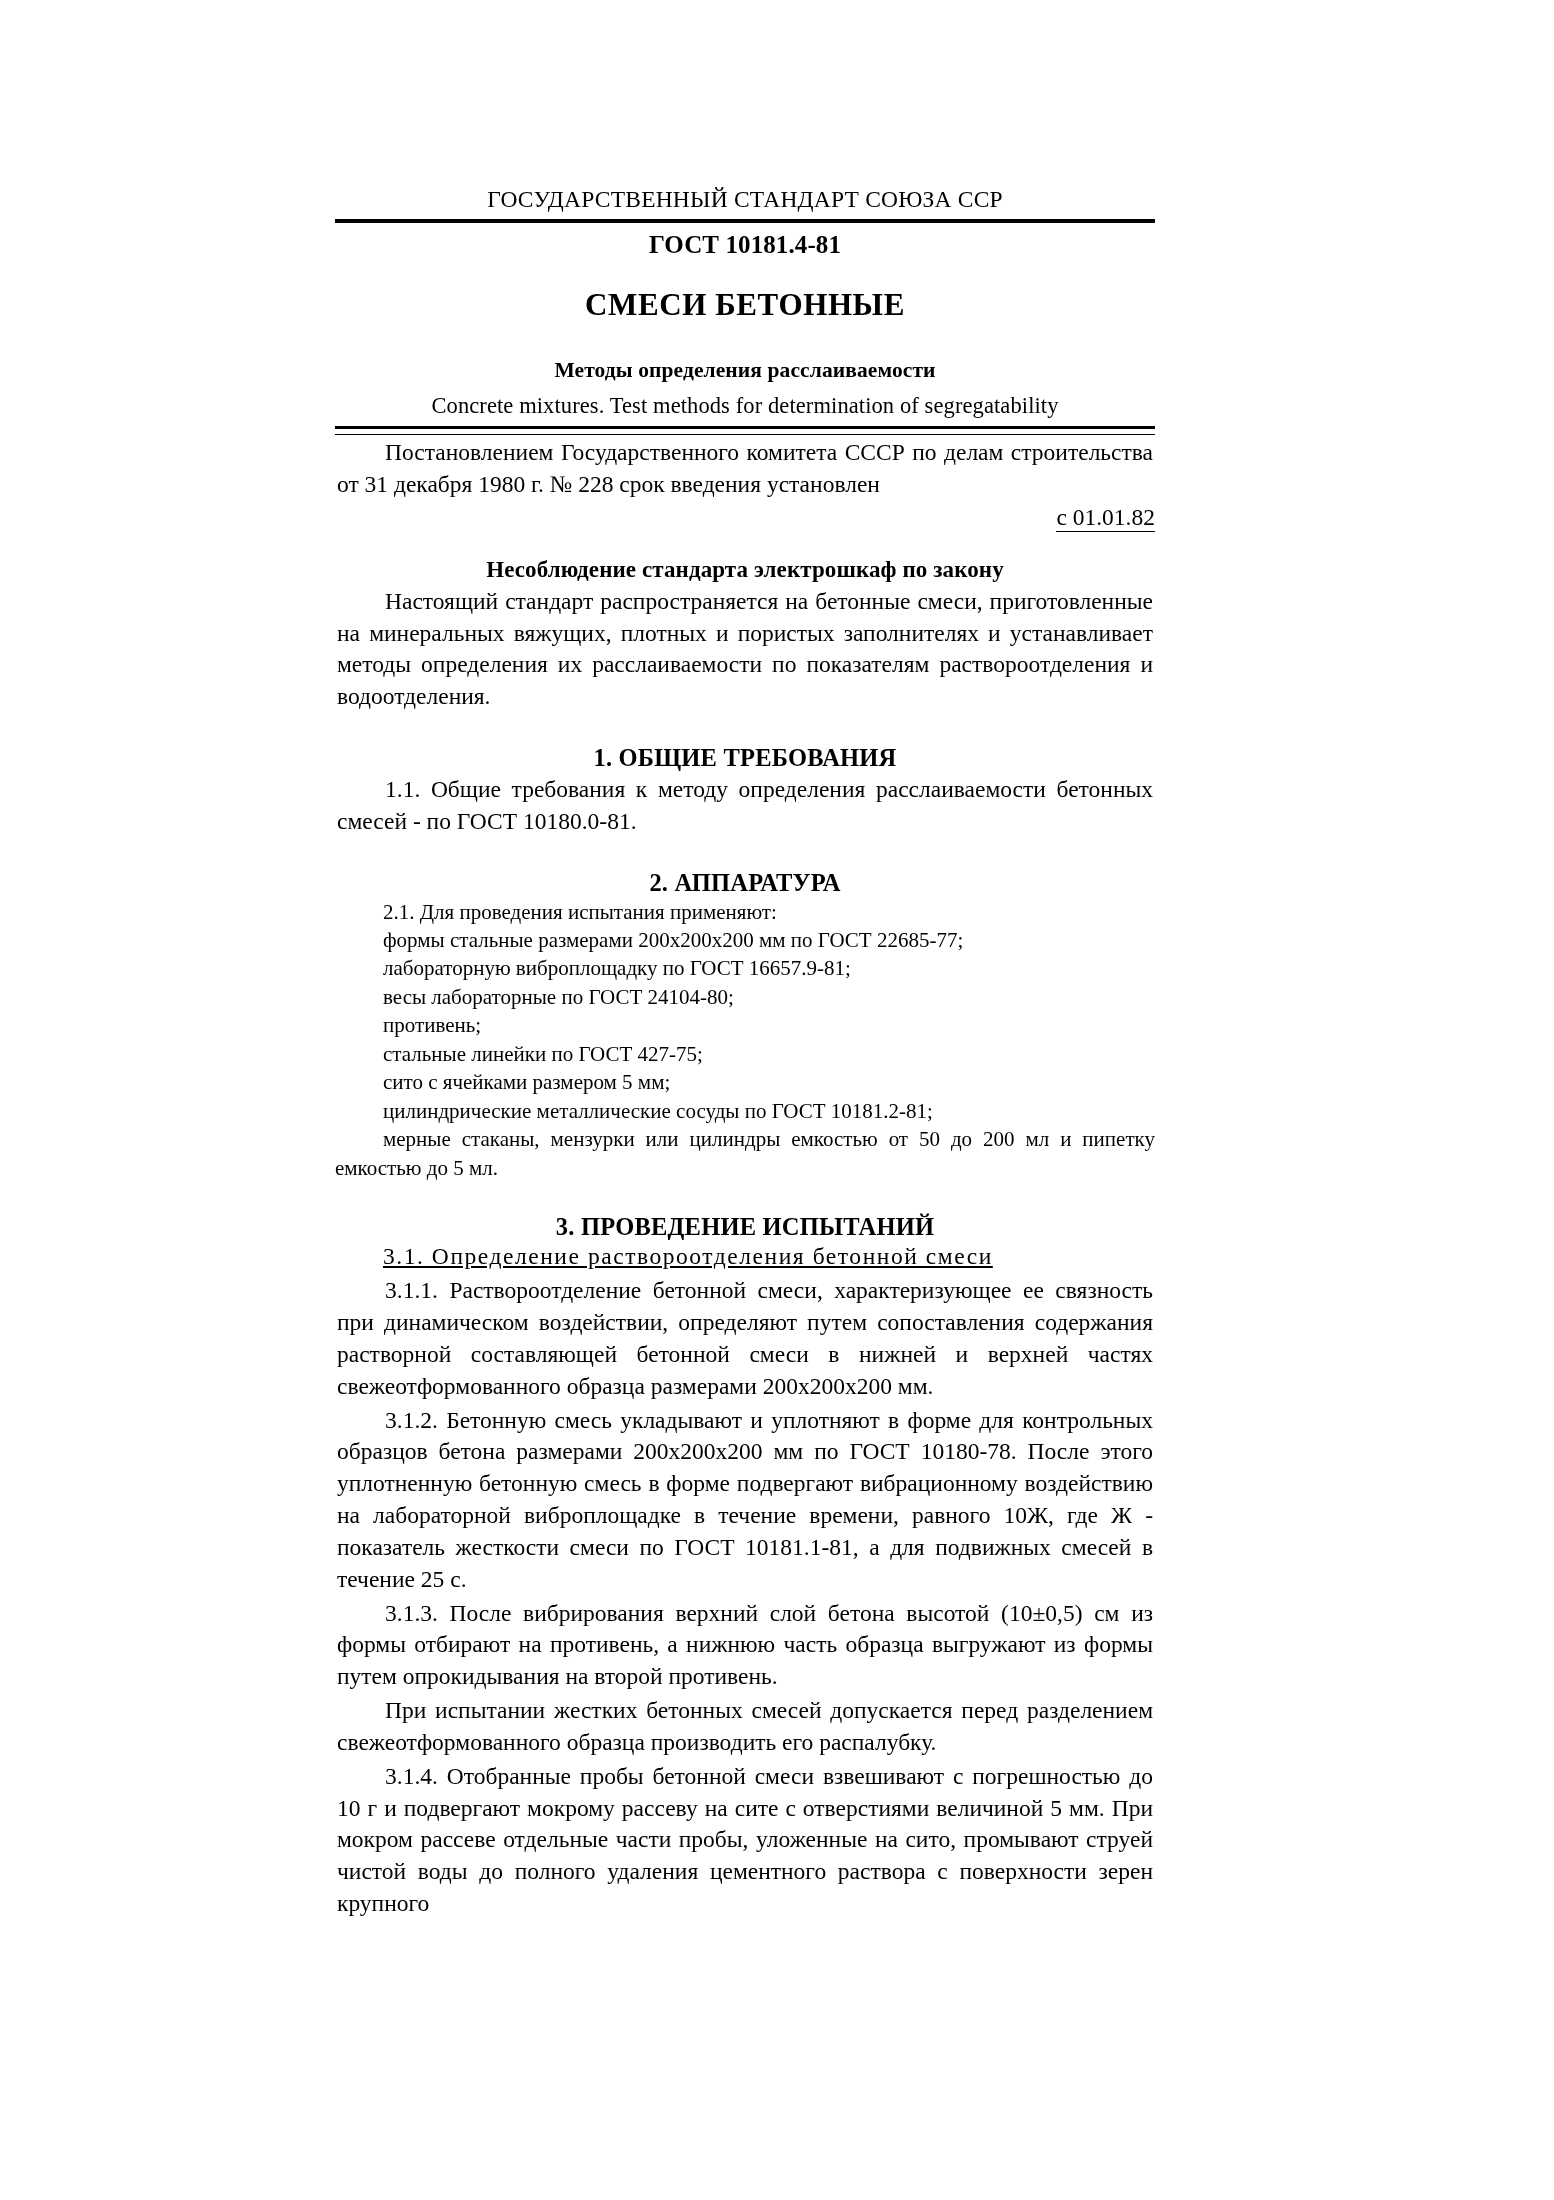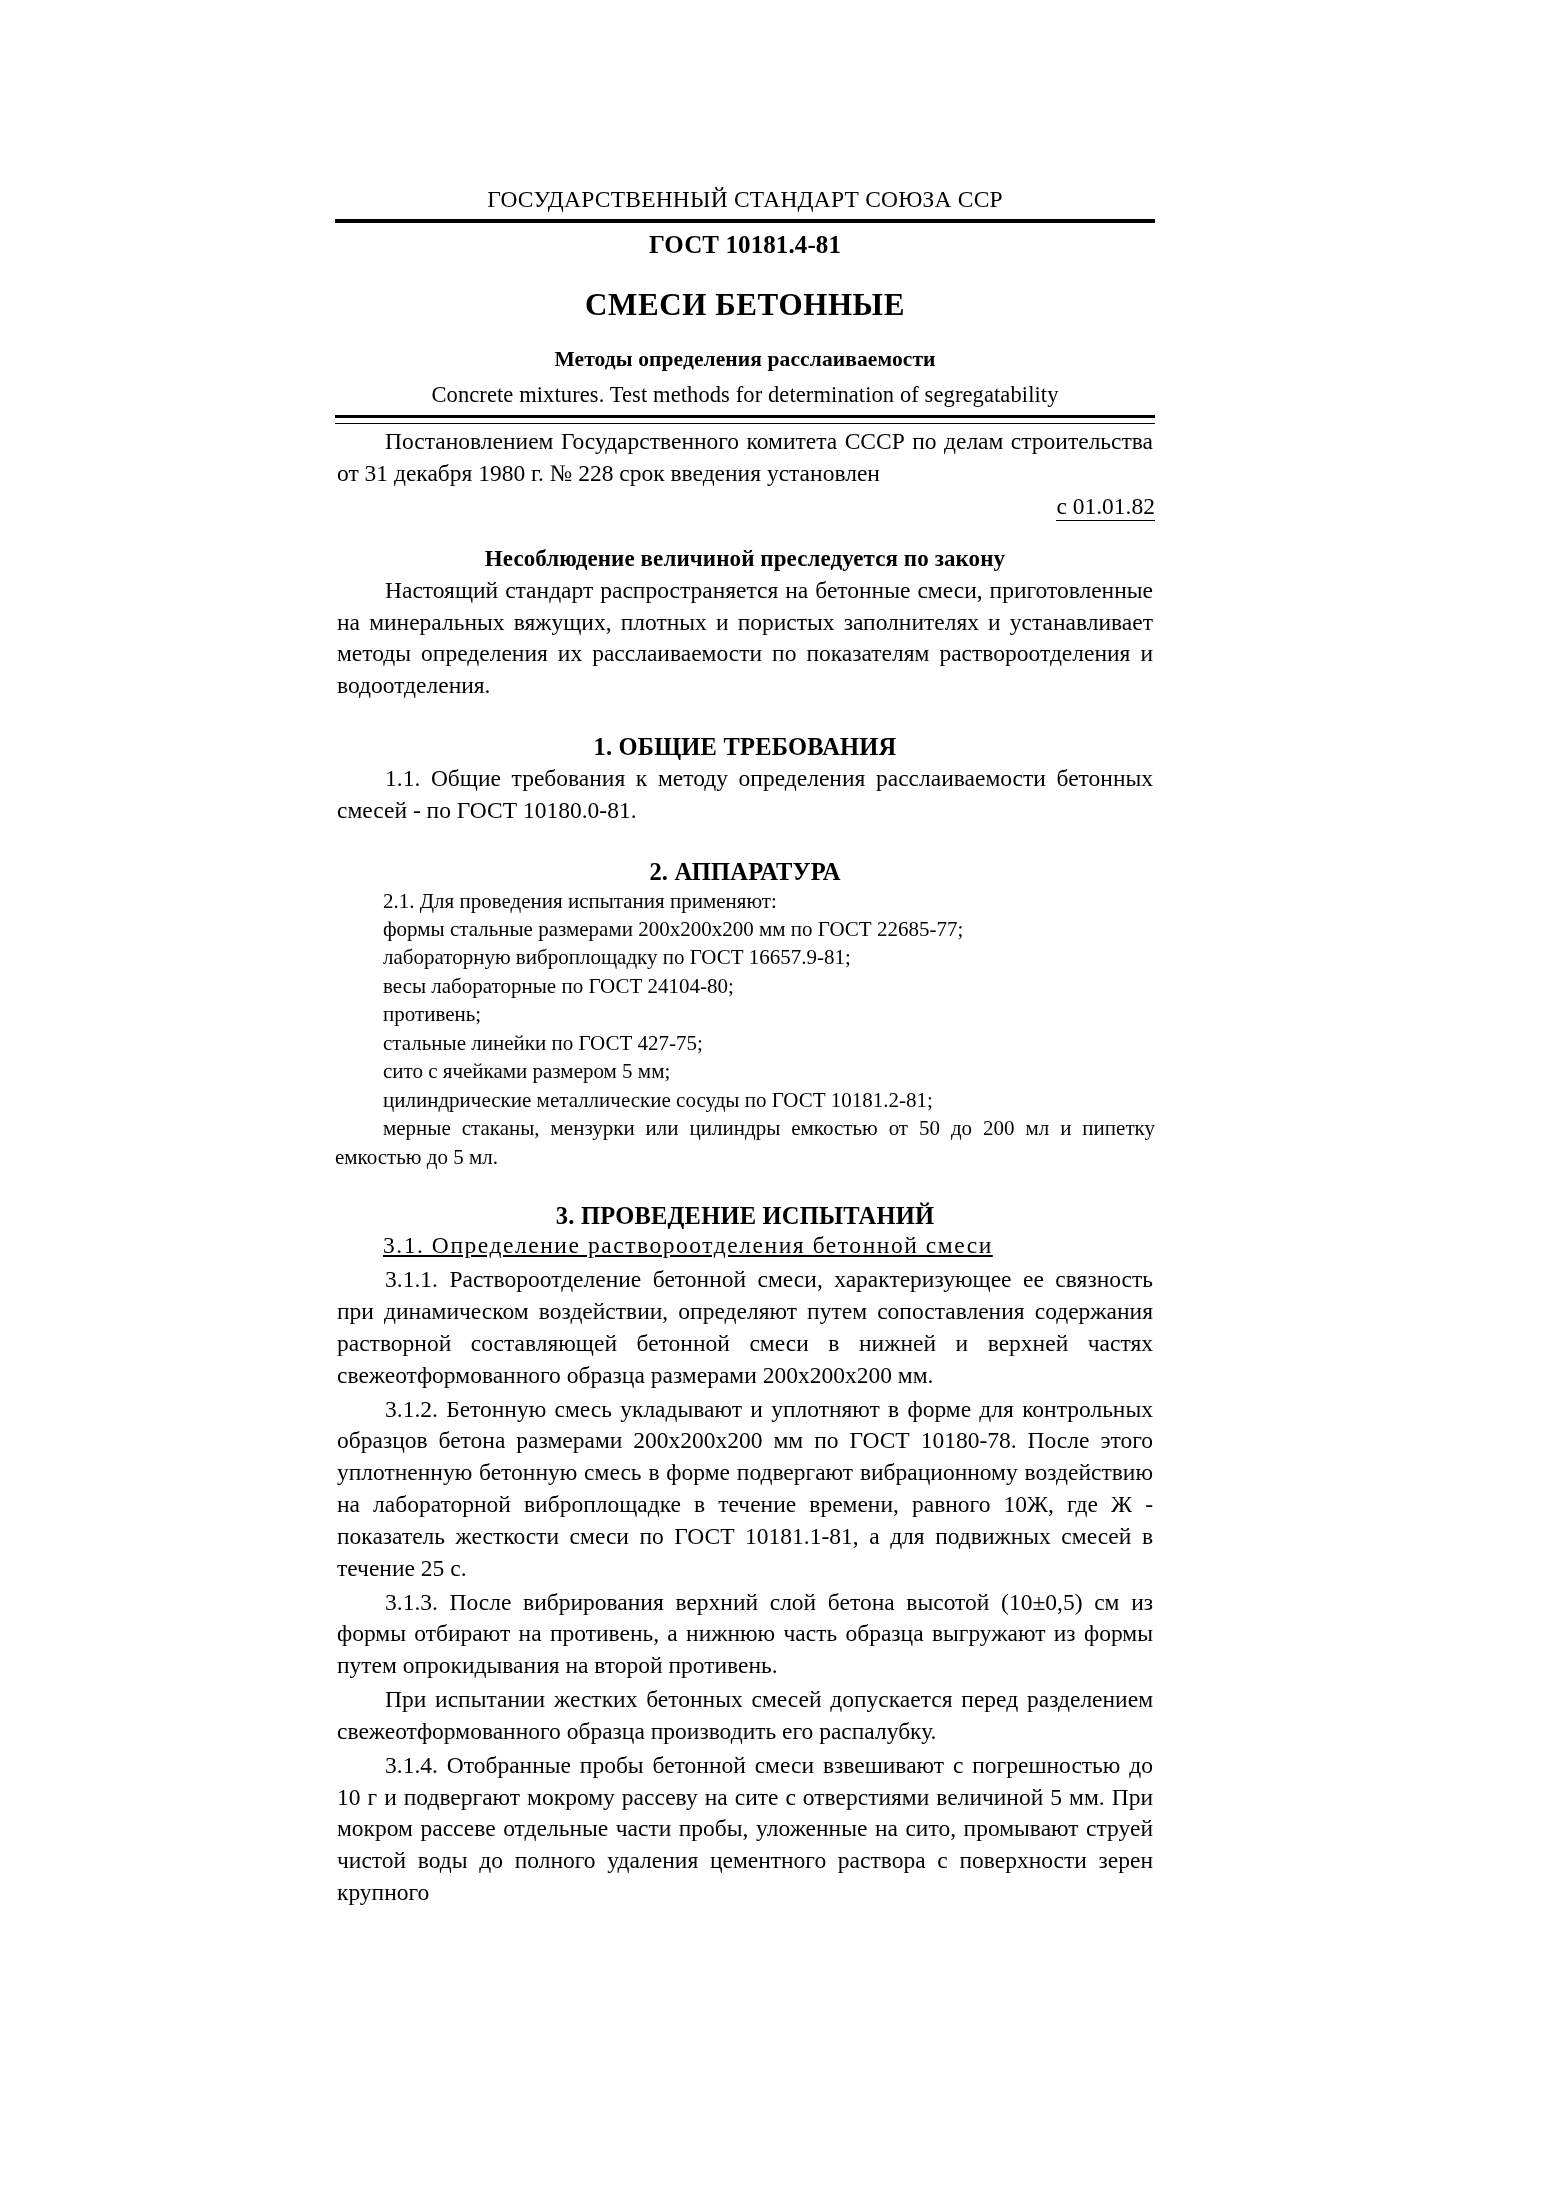--- a/index.html
+++ b/index.html
@@ -69,21 +69,21 @@
     line-height: 1.2;
     margin-top: 26px;
     letter-spacing: 0.6px;
   }
 
   .doc-subtitle {
     text-align: center;
     font-weight: bold;
     font-size: 21.5px;
     line-height: 1.2;
-    margin-top: 24px;
+    margin-top: 35px;
     letter-spacing: 0.1px;
   }
 
   .doc-subtitle-en {
     text-align: center;
     font-size: 22.5px;
     line-height: 1.2;
     margin-top: 8px;
     letter-spacing: 0.1px;
   }
@@ -185,21 +185,21 @@
     <div class="doc-subtitle-en">Concrete mixtures. Test methods for determination of segregatability</div>
 
     <hr class="rule-double">
 
     <p class="body decree">Постановлением Государственного комитета СССР по делам строительства от 31 декабря 1980 г. № 228 срок введения установлен</p>
 
     <div class="date-line">
       <span>с 01.01.82</span>
     </div>
 
-    <div class="legal-note">Несоблюдение величиной преследуется по закону</div>
+    <div class="legal-note">Несоблюдение стандарта электрошкаф по закону</div>
 
     <p class="body intro">Настоящий стандарт распространяется на бетонные смеси, приготовленные на минеральных вяжущих, плотных и пористых заполнителях и устанавливает методы определения их расслаиваемости по показателям раствороотделения и водоотделения.</p>
 
     <h2 class="section">1. ОБЩИЕ ТРЕБОВАНИЯ</h2>
 
     <p class="body after-heading">1.1. Общие требования к методу определения расслаиваемости бетонных смесей - по ГОСТ 10180.0-81.</p>
 
     <h2 class="section">2. АППАРАТУРА</h2>
 
     <ul class="app-list after-heading">

